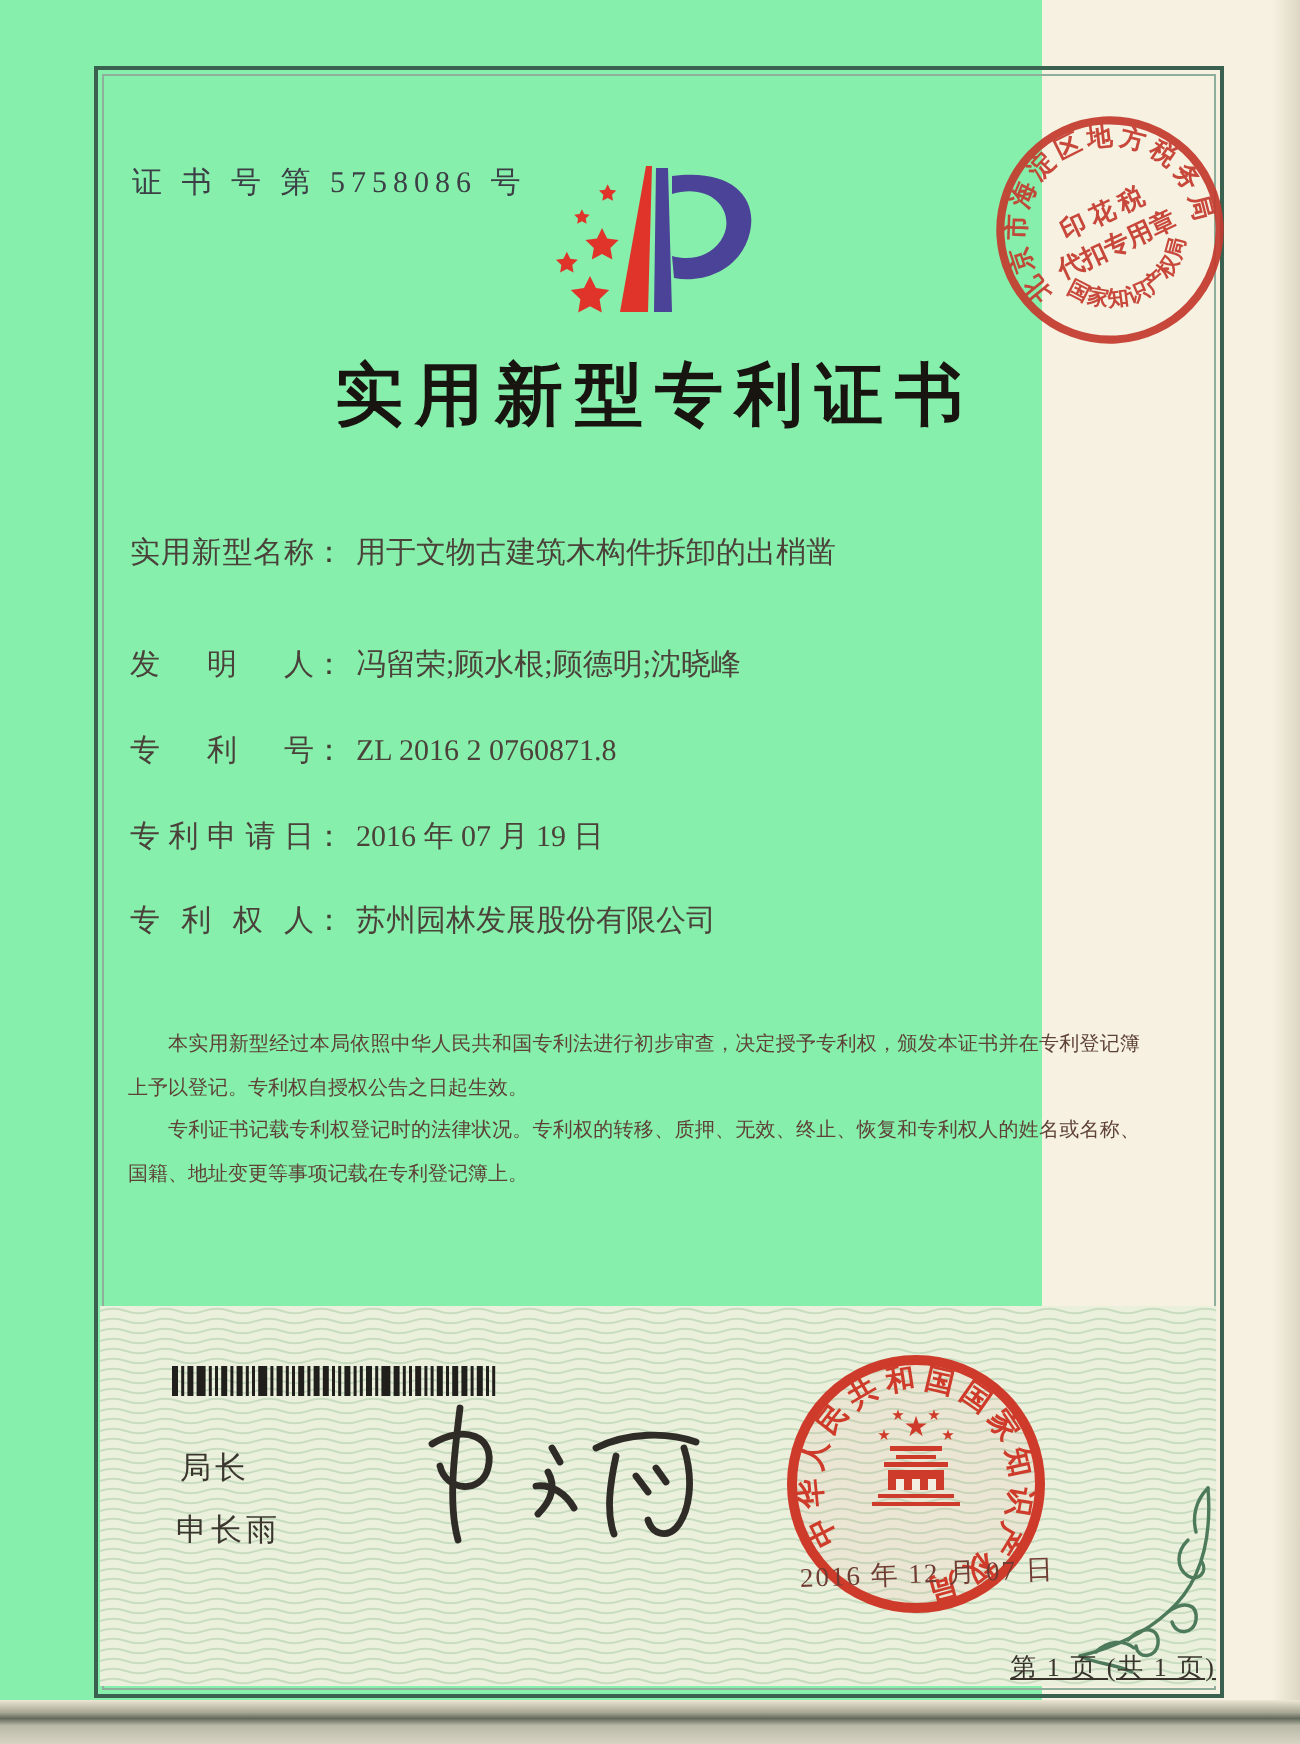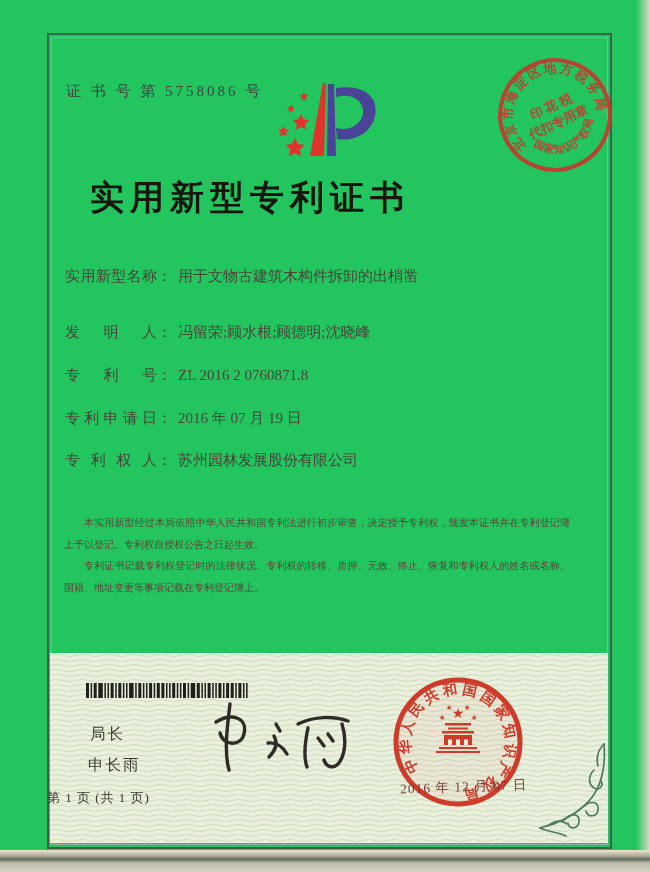--- a/index.html
+++ b/index.html
@@ -2,56 +2,56 @@
 <html><head>
 <meta charset="utf-8">
 <style>
   html,body{margin:0;padding:0;}
   body{
     width:650px;height:872px;overflow:hidden;
     background:#f6f1e1;
     font-family:"Liberation Serif","DejaVu Serif",serif;
     position:relative;
   }
-  .page{position:absolute;left:0;top:0;width:650px;height:872px;background:#22c55e;}
+  .page{position:absolute;left:0;top:0;width:521px;height:872px;background:#86efac;}
   
   .edge-bottom{position:absolute;left:0;top:850px;width:650px;height:22px;
     background:linear-gradient(180deg,#ece6d4 0%,#a8a895 28%,#636a5b 42%,#b9b8a6 58%,#d7d4c3 100%);}
   .edge-right{position:absolute;left:636px;top:0;width:14px;height:872px;
     background:linear-gradient(90deg,rgba(214,208,190,0) 0%,#ddd7c4 100%);}
   
   .frame{position:absolute;left:47px;top:33px;width:561px;height:812px;border:2px solid #3a614f;}
   .frame-inner{position:absolute;left:2px;top:2px;right:2px;bottom:2px;border:1px solid #8fae9b;}
   
   .band{position:absolute;left:50px;top:653px;width:558px;height:190px;background:#ebf0dc;overflow:hidden;}
   .band svg{display:block;}
   
   .cert-no{position:absolute;left:66px;top:82px;font-size:15px;letter-spacing:3px;color:#3c4046;}
   .logo{position:absolute;left:253px;top:76px;width:142px;height:98px;}
   .tax-stamp{position:absolute;left:489px;top:49px;width:132px;height:132px;opacity:.92;}
-  .title{position:absolute;left:47px;top:175px;width:561px;
-    font-size:34px;font-weight:700;letter-spacing:6px;color:#18140f;padding-left:43px;}
+  .title{position:absolute;left:47px;top:175px;width:561px;text-align:center;
+    font-size:34px;font-weight:700;letter-spacing:6px;color:#18140f;}
   .field{position:absolute;left:65px;font-size:15px;color:#453e35;white-space:nowrap;margin-top:11px;}
   .flabel{display:inline-block;width:92px;text-align:justify;text-align-last:justify;color:#4a423a;}
   .fcolon{margin-right:6px;}
   .fvalue{color:#4b423a;}
   .f0{top:256px}.f1{top:312px}.f2{top:355px}.f3{top:398px}.f4{top:440px}.f5{top:483px}
   .body-text{position:absolute;left:64px;top:512px;width:506px;font-size:10px;line-height:21.5px;
     text-align:justify;color:#5e4238;}
   .body-text p{margin:0;text-indent:2em;}
   .barcode{position:absolute;left:85px;top:683px;width:168px;height:15px;overflow:hidden;}
   .director{position:absolute;left:90px;top:724px;font-size:15.5px;color:#3b372f;letter-spacing:2px;}
   .director-name{position:absolute;left:88px;top:755px;font-size:15.5px;color:#3b372f;letter-spacing:2px;}
   .signature{position:absolute;left:196px;top:690px;width:156px;height:88px;}
   .seal{position:absolute;left:388px;top:672px;width:140px;height:140px;}
   .seal-date{position:absolute;left:400px;top:778px;width:140px;font-size:13.5px;color:#6f3c33;
     letter-spacing:1px;transform:rotate(-2deg);white-space:nowrap;}
   .flourish{position:absolute;left:534px;top:740px;width:74px;height:102px;}
-  .page-no{position:absolute;left:47px;top:789px;width:561px;text-align:left;font-size:13px;
-    color:#38342c;letter-spacing:1px;}
+  .page-no{position:absolute;left:47px;top:825px;width:561px;text-align:right;font-size:13px;
+    color:#38342c;letter-spacing:1px;text-decoration:underline;}
 </style>
 </head>
 <body>
 
 <div class="page">
 
   <div class="frame">
     <div class="frame-inner"></div>
   </div>
 

